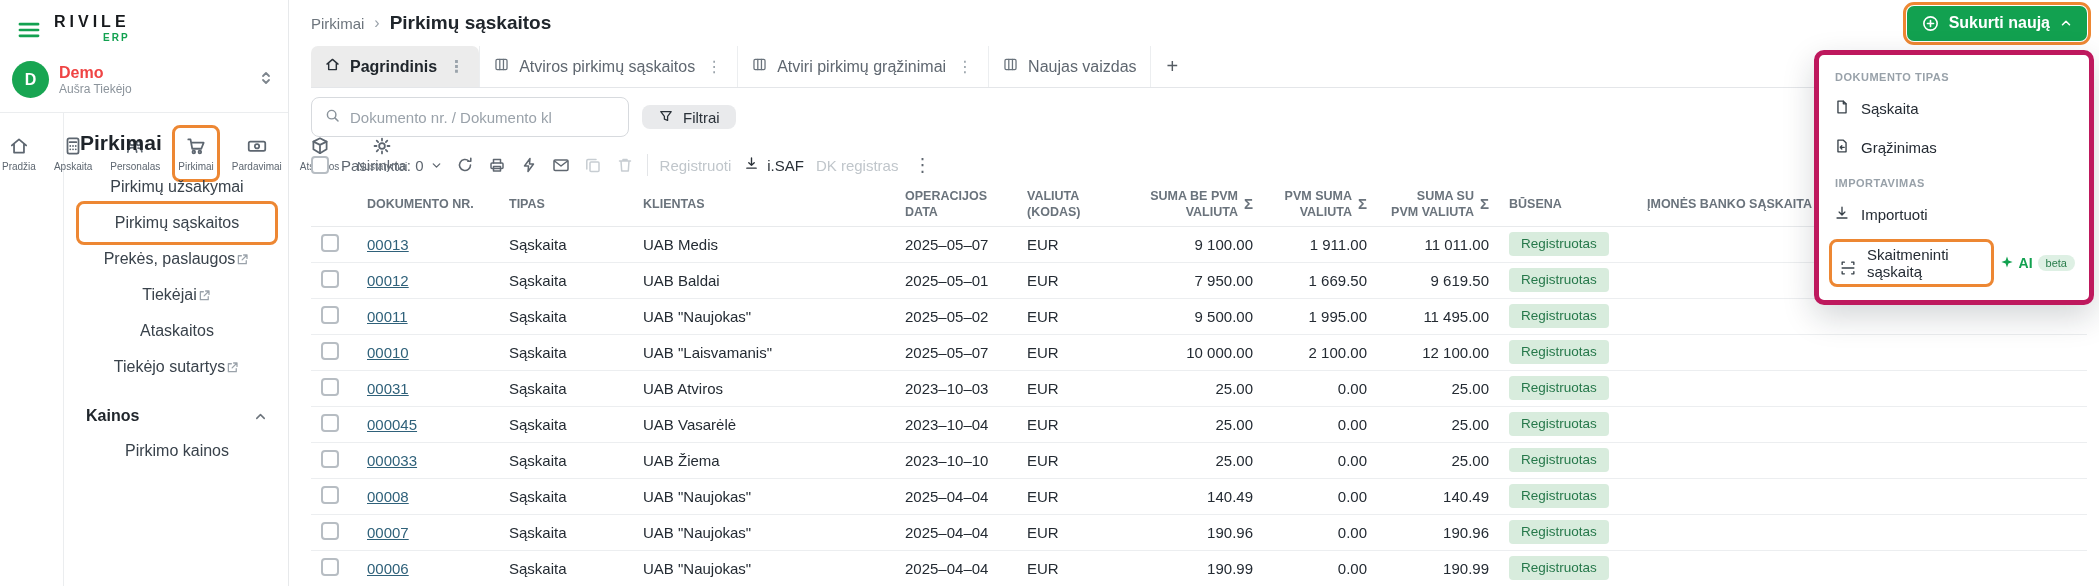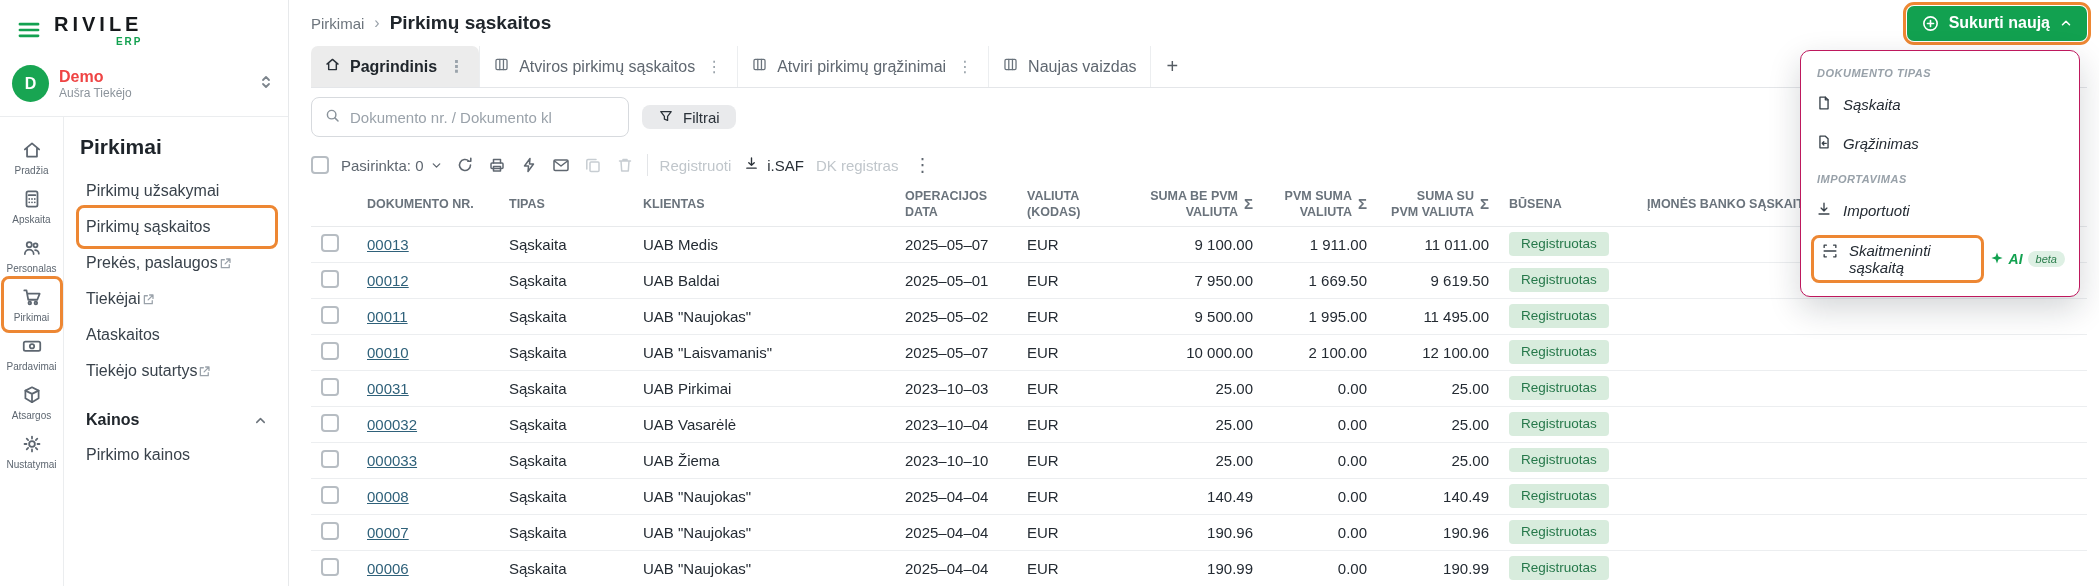--- a/index.html
+++ b/index.html
@@ -8,38 +8,38 @@
     font-family: "Liberation Sans", "DejaVu Sans", sans-serif;
     color: #232a31; background: #ffffff; font-size: 15px;
   }
   .app { display: flex; width: 2099px; height: 586px; }
 
   
   .side { width: 289px; flex: 0 0 289px; border-right: 1px solid #e7e9eb; display: flex; flex-direction: column; background:#fff; }
   .side-head { padding: 14px 16px 10px 16px; display: flex; align-items: flex-start; gap: 12px; }
   .burger { color: #12A150; display: inline-flex; cursor: pointer; margin-top: 3px; }
   .brandtext { display: flex; flex-direction: column; align-items: flex-end; line-height: 1; }
-  .brand-name { font-weight: bold; font-size: 20px; letter-spacing: 4px; color: #16191c; }
+  .brand-name { font-weight: bold; font-size: 16px; letter-spacing: 4px; color: #16191c; }
   .brand-sub { color: #12A150; font-size: 10px; font-weight: bold; letter-spacing: 2px; margin-top: 3px; }
   .user-row { display: flex; align-items: center; gap: 10px; padding: 8px 14px 14px 12px; cursor: pointer; }
   .avatar { width: 37px; height: 37px; border-radius: 50%; background: #18A552; color: #fff; font-weight: bold; font-size: 16px; display: flex; align-items: center; justify-content: center; flex: 0 0 37px; }
   .user-meta { display: flex; flex-direction: column; line-height: 1.2; flex: 1; min-width: 0; }
   .user-name { font-weight: bold; font-size: 16px; color: #ef4444; }
   .user-sub { font-size: 12px; color: #8b939b; }
   .updown { color: #7d858d; }
   .side-split { flex: 1; display: flex; border-top: 1px solid #ebedef; min-height: 0; }
 
-  .rail { width: 64px; flex: 0 0 64px; border-right: 1px solid #ebedef; display: flex; flex-direction: column; align-items: center; padding-top: 16px; }
+  .rail { width: 64px; flex: 0 0 64px; border-right: 1px solid #ebedef; display: flex; flex-direction: row; align-items: flex-start; padding-top: 16px; gap: 14px; }
   .rail-item { width: 54px; display: flex; flex-direction: column; align-items: center; gap: 5px; padding: 6px 2px; color: #5d6670; cursor: pointer; border-radius: 5px; }
   .rail-item .rlabel { font-size: 10px; line-height: 1; white-space: nowrap; }
   .rail-item svg { display: block; }
 
   .menu { flex: 1; padding: 18px 14px 0 16px; min-width: 0; }
   .menu-title { font-size: 21px; font-weight: bold; color: #1e242a; margin-bottom: 14px; }
-  .menu-item { display: flex; align-items: center; justify-content: flex-start; padding: 9px 6px; font-size: 16px; color: #39424b; cursor: pointer; border-radius: 5px; }
+  .menu-item { display: flex; align-items: center; justify-content: center; padding: 9px 6px; font-size: 16px; color: #39424b; cursor: pointer; border-radius: 5px; }
   .menu-item .ext { color: #9aa2aa; display: inline-flex; }
   .menu-group-head { display: flex; align-items: center; justify-content: space-between; padding: 12px 6px 8px 6px; font-size: 16px; font-weight: bold; color: #20262c; cursor: pointer; margin-top: 10px; }
   .menu-group-head .chev { color: #6c747c; display: inline-flex; }
 
   .annotate { outline: 3px solid #ED8733; outline-offset: 1px; border-radius: 4px; }
 
   
   .main { flex: 1; display: flex; flex-direction: column; position: relative; min-width: 0; }
 
   .topbar { height: 46px; display: flex; align-items: center; justify-content: space-between; padding: 0 12px 0 22px; }
@@ -80,25 +80,25 @@
   table { width: 100%; border-collapse: collapse; table-layout: fixed; }
   thead th { height: 42px; padding: 0 10px; text-align: left; vertical-align: middle; font-size: 12.5px; font-weight: bold; color: #6a737c; line-height: 1.25; border-bottom: 1px solid #e8eaec; cursor: pointer; }
   thead th .th-in { display: flex; align-items: center; justify-content: space-between; gap: 6px; }
   .sigma { font-size: 15px; color: #6a737c; cursor: pointer; font-weight: bold; }
   tbody td { height: 36px; padding: 0 10px; font-size: 15px; color: #242b33; border-bottom: 1px solid #eceef0; white-space: nowrap; overflow: hidden; }
   td.num, th.num { text-align: right; }
   .doclink { color: #2F617A; text-decoration: underline; cursor: pointer; }
   .badge { display: inline-block; background: #D8ECDD; color: #25784A; font-size: 13.5px; padding: 5px 12px; border-radius: 4px; line-height: 1; }
 
   
-  .dropdown { position: absolute; top: 50px; right: 19px; width: 280px; background: #fff; border: 1px solid #be185d; border-radius: 10px; box-shadow: 0 12px 32px rgba(18,28,38,.18); padding: 6px 0 8px 0; z-index: 50; font-style: italic; }
+  .dropdown { position: absolute; top: 50px; right: 5px; width: 280px; background: #fff; border: 5px solid #be185d; border-radius: 10px; box-shadow: 0 12px 32px rgba(18,28,38,.18); padding: 6px 0 8px 0; z-index: 50; }
   .dd-title { font-size: 11px; font-weight: bold; letter-spacing: .5px; color: #98a1a9; padding: 10px 16px 6px 16px; }
   .dd-item { display: flex; align-items: center; gap: 10px; padding: 9px 14px; font-size: 15px; color: #242b33; cursor: pointer; }
   .dd-item svg { color: #39424a; flex: 0 0 auto; }
-  .dd-label-wrap { display: flex; align-items: flex-start; gap: 10px; padding: 3px 6px; }
+  .dd-label-wrap { display: flex; align-items: flex-end; gap: 10px; padding: 3px 6px; }
   .ai-wrap { margin-left: auto; display: flex; align-items: center; gap: 5px; }
   .ai-text { color: #12A150; font-weight: bold; font-size: 14px; }
   .beta-pill { background: #DEF0E4; color: #2A7D4C; font-size: 11px; padding: 2px 8px; border-radius: 9px; }
 </style>
 </head>
 <body>
 
 <div class="app">
 
   <aside class="side">
@@ -478,33 +478,33 @@
               <td class="num">2 100.00</td>
               <td class="num">12 100.00</td>
               <td><span class="badge">Registruotas</span></td>
               <td></td>
             </tr>
 
             <tr>
               <td><span class="cb"></span></td>
               <td><a class="doclink">00031</a></td>
               <td>Sąskaita</td>
-              <td>UAB Pirkimai</td>
+              <td>UAB Atviros</td>
               <td>2023–10–03</td>
               <td>EUR</td>
               <td class="num">25.00</td>
               <td class="num">0.00</td>
               <td class="num">25.00</td>
               <td><span class="badge">Registruotas</span></td>
               <td></td>
             </tr>
 
             <tr>
               <td><span class="cb"></span></td>
-              <td><a class="doclink">000032</a></td>
+              <td><a class="doclink">000045</a></td>
               <td>Sąskaita</td>
               <td>UAB Vasarėlė</td>
               <td>2023–10–04</td>
               <td>EUR</td>
               <td class="num">25.00</td>
               <td class="num">0.00</td>
               <td class="num">25.00</td>
               <td><span class="badge">Registruotas</span></td>
               <td></td>
             </tr>

